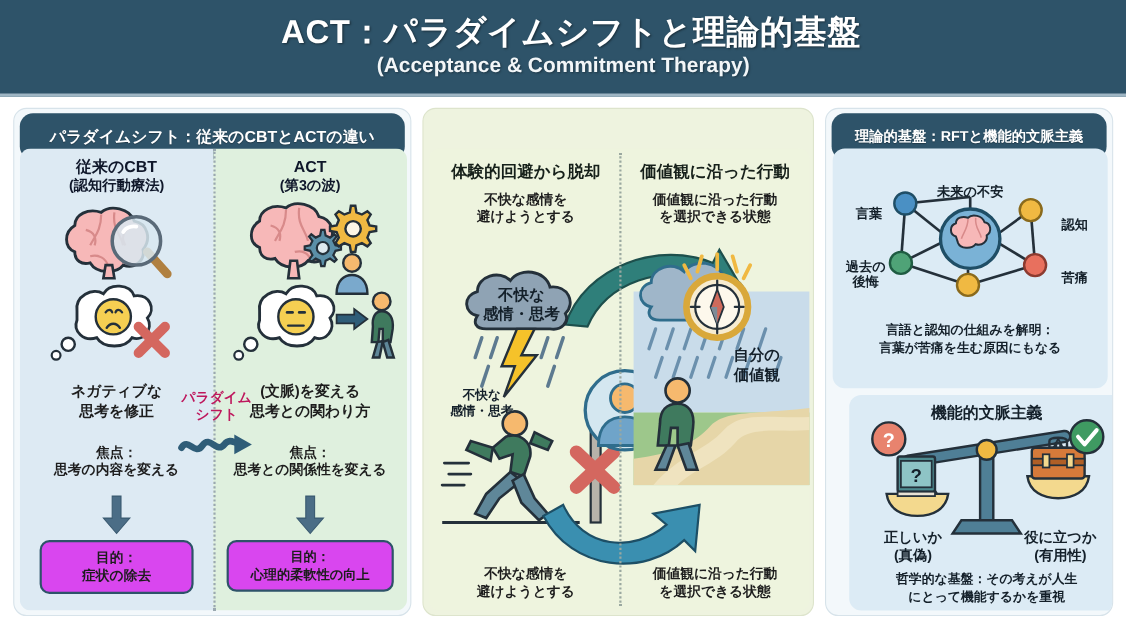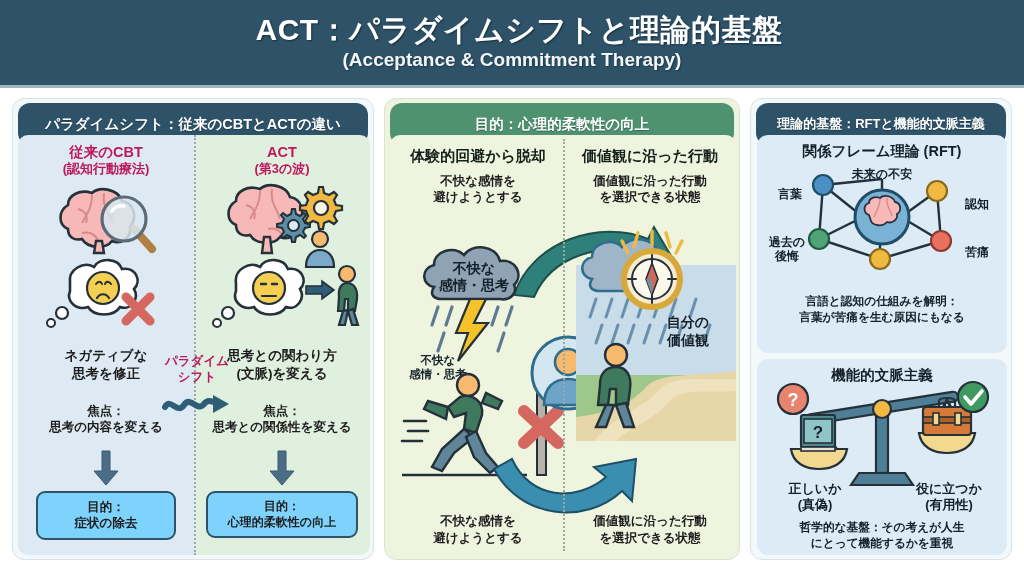--- a/index.html
+++ b/index.html
@@ -78,37 +78,37 @@
   }
   .col-cbt { background: #ddeaf3; }
   .col-act { background: #dff0de; }
   .lr-divider {
     position: absolute; left: 181px; top: 36px;
     width: 0; height: 420px;
     border-left: 2px dotted #9aa8b0;
   }
   .col-title {
     text-align: center;
-    font-size: 14.5px; font-weight: bold; color: #be185d;
+    font-size: 14.5px; font-weight: bold; color: #0f172a;
     line-height: 1.25;
   }
   .col-sub { font-size: 13px; font-weight: bold; }
 
   .col-caption {
     text-align: center; font-size: 13.5px; font-weight: bold;
     color: #1d1d1d; line-height: 1.3;
   }
   .col-focus {
     text-align: center; font-size: 12.5px; font-weight: bold;
     color: #1d1d1d; line-height: 1.3;
   }
   .result-box {
     margin: 0 auto;
     width: 140px;
-    background: #7dd3fc;
+    background: #d946ef;
     border: 2px solid #2e5369;
     border-radius: 9px;
     text-align: center;
     font-size: 12.5px; font-weight: bold; color: #1d1d1d;
     line-height: 1.3;
     padding: 6px 12px;
   }
   .result-box.wide { width: 152px; font-size: 12px; }
 
   .down-arrow {
@@ -167,21 +167,21 @@
     border: 1px solid #d7e3ea;
   }
   .rcard {
     position: absolute; left: 6px;
     width: 250px;
     background: #dcebf5;
     border-radius: 11px;
     overflow: hidden;
   }
   #rcard-rft { top: 36px; height: 218px; }
-  #rcard-fc  { top: 260px; height: 196px; }
+  #rcard-fc  { top: 260px; height: 196px; margin-left: 15px; }
   .rcard-title {
     text-align: center; font-size: 14.5px; font-weight: bold;
     color: #14202a; padding-top: 7px;
   }
   .rcard-note {
     position: absolute; left: 0; width: 250px;
     text-align: center; font-size: 11.7px; font-weight: bold;
     color: #14202a; line-height: 1.35;
   }
   .rlabel {
@@ -313,22 +313,22 @@
             <g transform="translate(130,10)">
               <circle cx="11" cy="9" r="8" fill="#f6b96e" stroke="#24303a" stroke-width="2.2"></circle>
               <path d="M11 18 C18 18 22 24 21 34 L19 46 L12 46 L12 34 L9 34 L8 46 L2 46 L3 32 C2 24 5 18 11 18 Z" fill="#3f7a5e" stroke="#24303a" stroke-width="2.2"></path>
               <path d="M12 46 L16 60 L22 60 L17 44 Z" fill="#5f8799" stroke="#24303a" stroke-width="2.2"></path>
               <path d="M7 46 L3 60 L9 60 L12 45 Z" fill="#5f8799" stroke="#24303a" stroke-width="2.2"></path>
             </g>
           </svg>
         </div>
 
         <div class="col-caption" style="position:absolute; left:0; top:212px; width:176px;">
+          <div>(文脈)を変える</div>
           <div>思考との関わり方</div>
-          <div>(文脈)を変える</div>
         </div>
 
         <div class="col-focus" style="position:absolute; left:0; top:268px; width:176px;">
           <div>焦点：</div>
           <div>思考との関係性を変える</div>
         </div>
 
         <div class="down-arrow abs" style="left:0; top:312px; width:176px;">
           <svg width="26" height="36" viewBox="0 0 26 36">
             <path d="M9 0 H17 V20 H25 L13 34 L1 20 H9 Z" fill="#4b6d86" stroke="#3a5a70" stroke-width="1"></path>
@@ -350,21 +350,20 @@
     </div>
     <div class="shift-wave">
       <svg width="72" height="26" viewBox="0 0 72 26">
         <path d="M2 16 C8 6 14 24 21 14 C28 4 34 22 41 13 C46 7 50 12 54 12" fill="none" stroke="#2f5d78" stroke-width="6" stroke-linecap="round"></path>
         <path d="M50 4 L66 13 L50 22 Z" fill="#2f5d78"></path>
       </svg>
     </div>
   </div>
 
   <div class="panel" id="panel-mid">
-    <div class="panel-head head-green">目的：心理的柔軟性の向上</div>
 
     <div class="mid-body">
 
       <div class="mid-h" style="left:4px; top:12px;">体験的回避から脱却</div>
       <div class="mid-h" style="left:176px; top:12px;">価値観に沿った行動</div>
 
       <div class="mid-t" style="left:8px; top:38px;">
         <div>不快な感情を</div>
         <div>避けようとする</div>
       </div>
@@ -511,21 +510,20 @@
         <div>を選択できる状態</div>
       </div>
     </div>
     <div class="mid-divider"></div>
   </div>
 
   <div class="panel" id="panel-right">
     <div class="panel-head head-dark" style="font-size:13px;">理論的基盤：RFTと機能的文脈主義</div>
 
     <div class="rcard" id="rcard-rft">
-      <div class="rcard-title">関係フレーム理論 (RFT)</div>
 
       <div class="abs" style="left:20px; top:30px;">
         <svg width="210" height="112" viewBox="0 0 210 112">
           <g stroke="#24303a" stroke-width="2.4" fill="none">
             <line x1="46" y1="20" x2="105" y2="14"></line>
             <line x1="46" y1="20" x2="42" y2="74"></line>
             <line x1="46" y1="20" x2="86" y2="52"></line>
             <line x1="160" y1="26" x2="164" y2="76"></line>
             <line x1="160" y1="26" x2="124" y2="52"></line>
             <line x1="42" y1="74" x2="103" y2="94"></line>

